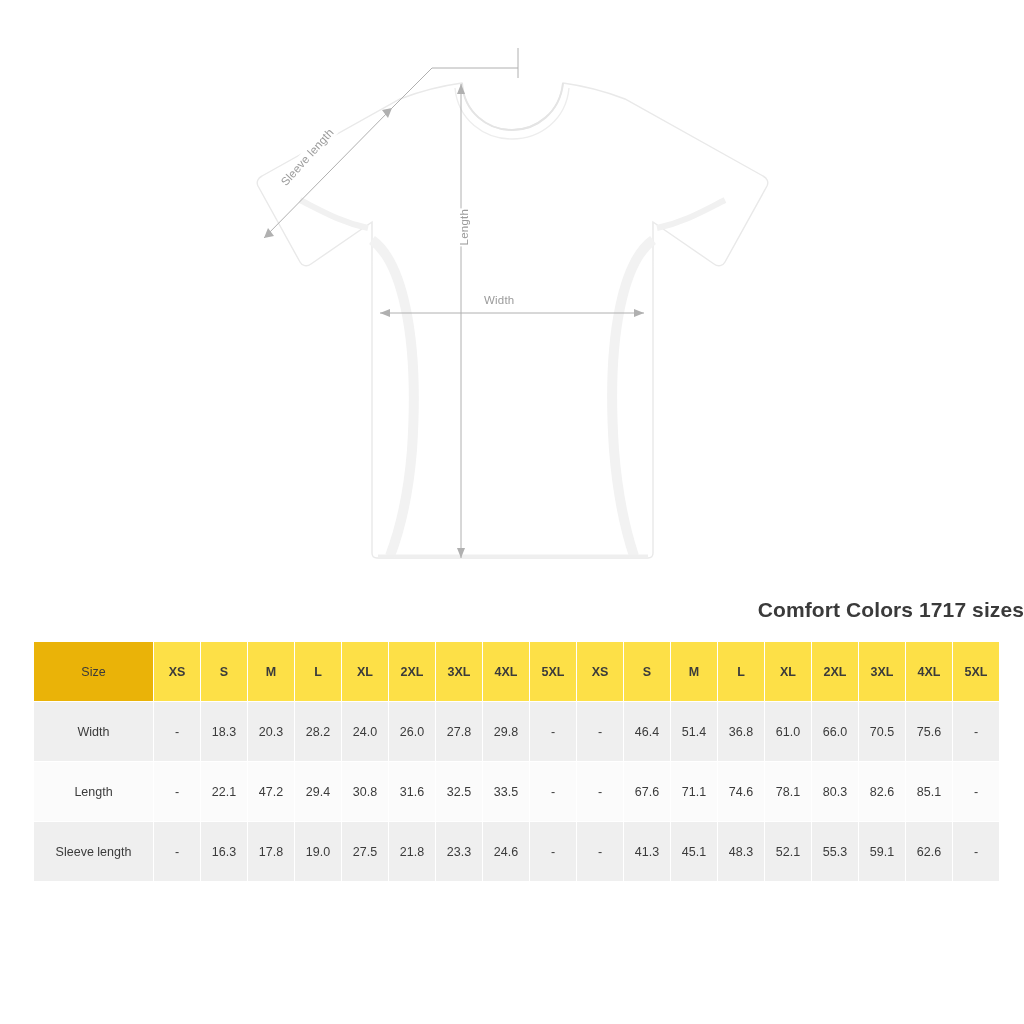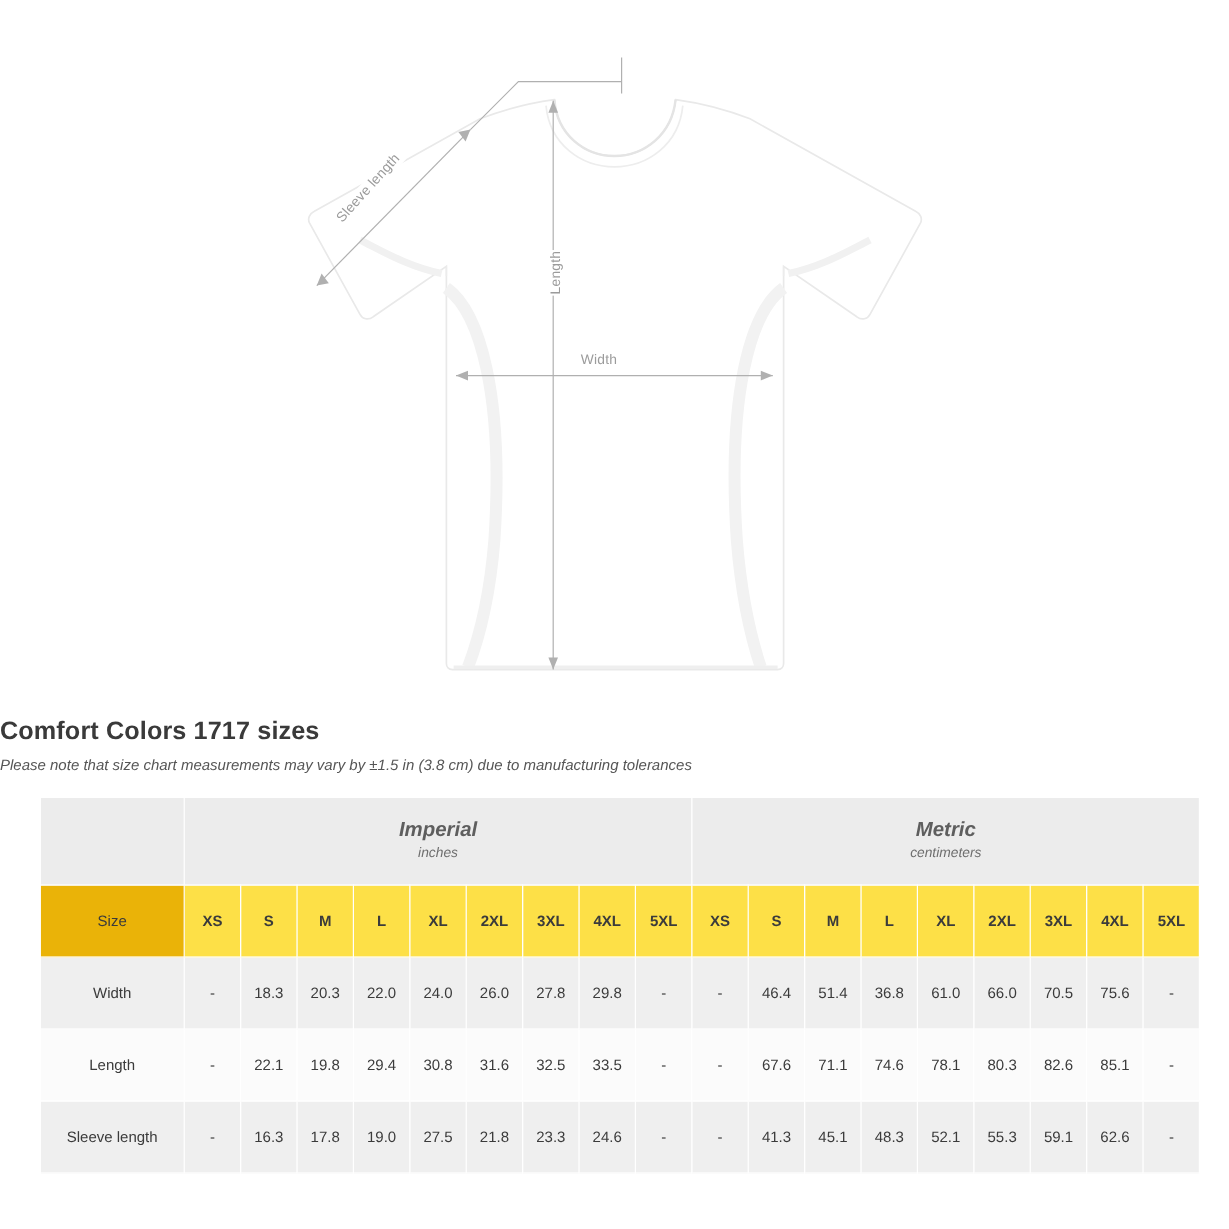--- a/index.html
+++ b/index.html
@@ -40,21 +40,21 @@
     writing-mode: vertical-rl;
     transform: rotate(180deg);
   }
   .dim-label.sleeve {
     transform: rotate(-48deg);
     transform-origin: center center;
   }
 
   
   .title-block {
-    text-align: left;
+    text-align: right;
     margin-top: 8px;
   }
   .chart-title {
     font-size: 21px;
     font-weight: bold;
     color: #3a3a3a;
     margin: 0;
     letter-spacing: 0.1px;
   }
   .chart-note {
@@ -177,21 +177,20 @@
     </g>
   </svg>
 
   <div class="dim-label sleeve" style="left:268px; top:150px;">Sleeve length</div>
   <div class="dim-label vertical" style="left:455px; top:208px;">Length</div>
   <div class="dim-label" style="left:481px; top:293px;">Width</div>
 </div>
 
 <div class="title-block">
   <div class="chart-title">Comfort Colors 1717 sizes</div>
-  <div class="chart-note">Please note that size chart measurements may vary by ±1.5 in (3.8 cm) due to manufacturing tolerances</div>
 </div>
 
 <div class="table-wrap">
   <table class="size-table">
     <colgroup>
       <col class="col-label">
       <col class="col-size">
         <col class="col-size">
         <col class="col-size">
         <col class="col-size">
@@ -205,31 +204,20 @@
         <col class="col-size">
         <col class="col-size">
         <col class="col-size">
         <col class="col-size">
         <col class="col-size">
         <col class="col-size">
         <col class="col-size">
     </colgroup>
     <tbody>
 
-      <tr>
-        <td class="unit-head blank-cell"></td>
-        <td class="unit-head" colspan="9">
-          <div class="unit-name">Imperial</div>
-          <div class="unit-sub">inches</div>
-        </td>
-        <td class="unit-head" colspan="9">
-          <div class="unit-name">Metric</div>
-          <div class="unit-sub">centimeters</div>
-        </td>
-      </tr>
 
       <tr class="hdr-row">
         <td class="rowlabel">Size</td>
         <td class="sizecol">XS</td>
         <td class="sizecol">S</td>
         <td class="sizecol">M</td>
         <td class="sizecol">L</td>
         <td class="sizecol">XL</td>
         <td class="sizecol">2XL</td>
         <td class="sizecol">3XL</td>
@@ -244,42 +232,42 @@
         <td class="sizecol">3XL</td>
         <td class="sizecol">4XL</td>
         <td class="sizecol">5XL</td>
       </tr>
 
       <tr class="row-alt">
         <td class="rowlabel">Width</td>
         <td>-</td>
         <td>18.3</td>
         <td>20.3</td>
-        <td>22.0</td>
+        <td>28.2</td>
         <td>24.0</td>
         <td>26.0</td>
         <td>27.8</td>
         <td>29.8</td>
         <td>-</td>
         <td>-</td>
         <td>46.4</td>
         <td>51.4</td>
         <td>36.8</td>
         <td>61.0</td>
         <td>66.0</td>
         <td>70.5</td>
         <td>75.6</td>
         <td>-</td>
       </tr>
 
       <tr class="row-plain">
         <td class="rowlabel">Length</td>
         <td>-</td>
         <td>22.1</td>
-        <td>19.8</td>
+        <td>47.2</td>
         <td>29.4</td>
         <td>30.8</td>
         <td>31.6</td>
         <td>32.5</td>
         <td>33.5</td>
         <td>-</td>
         <td>-</td>
         <td>67.6</td>
         <td>71.1</td>
         <td>74.6</td>

